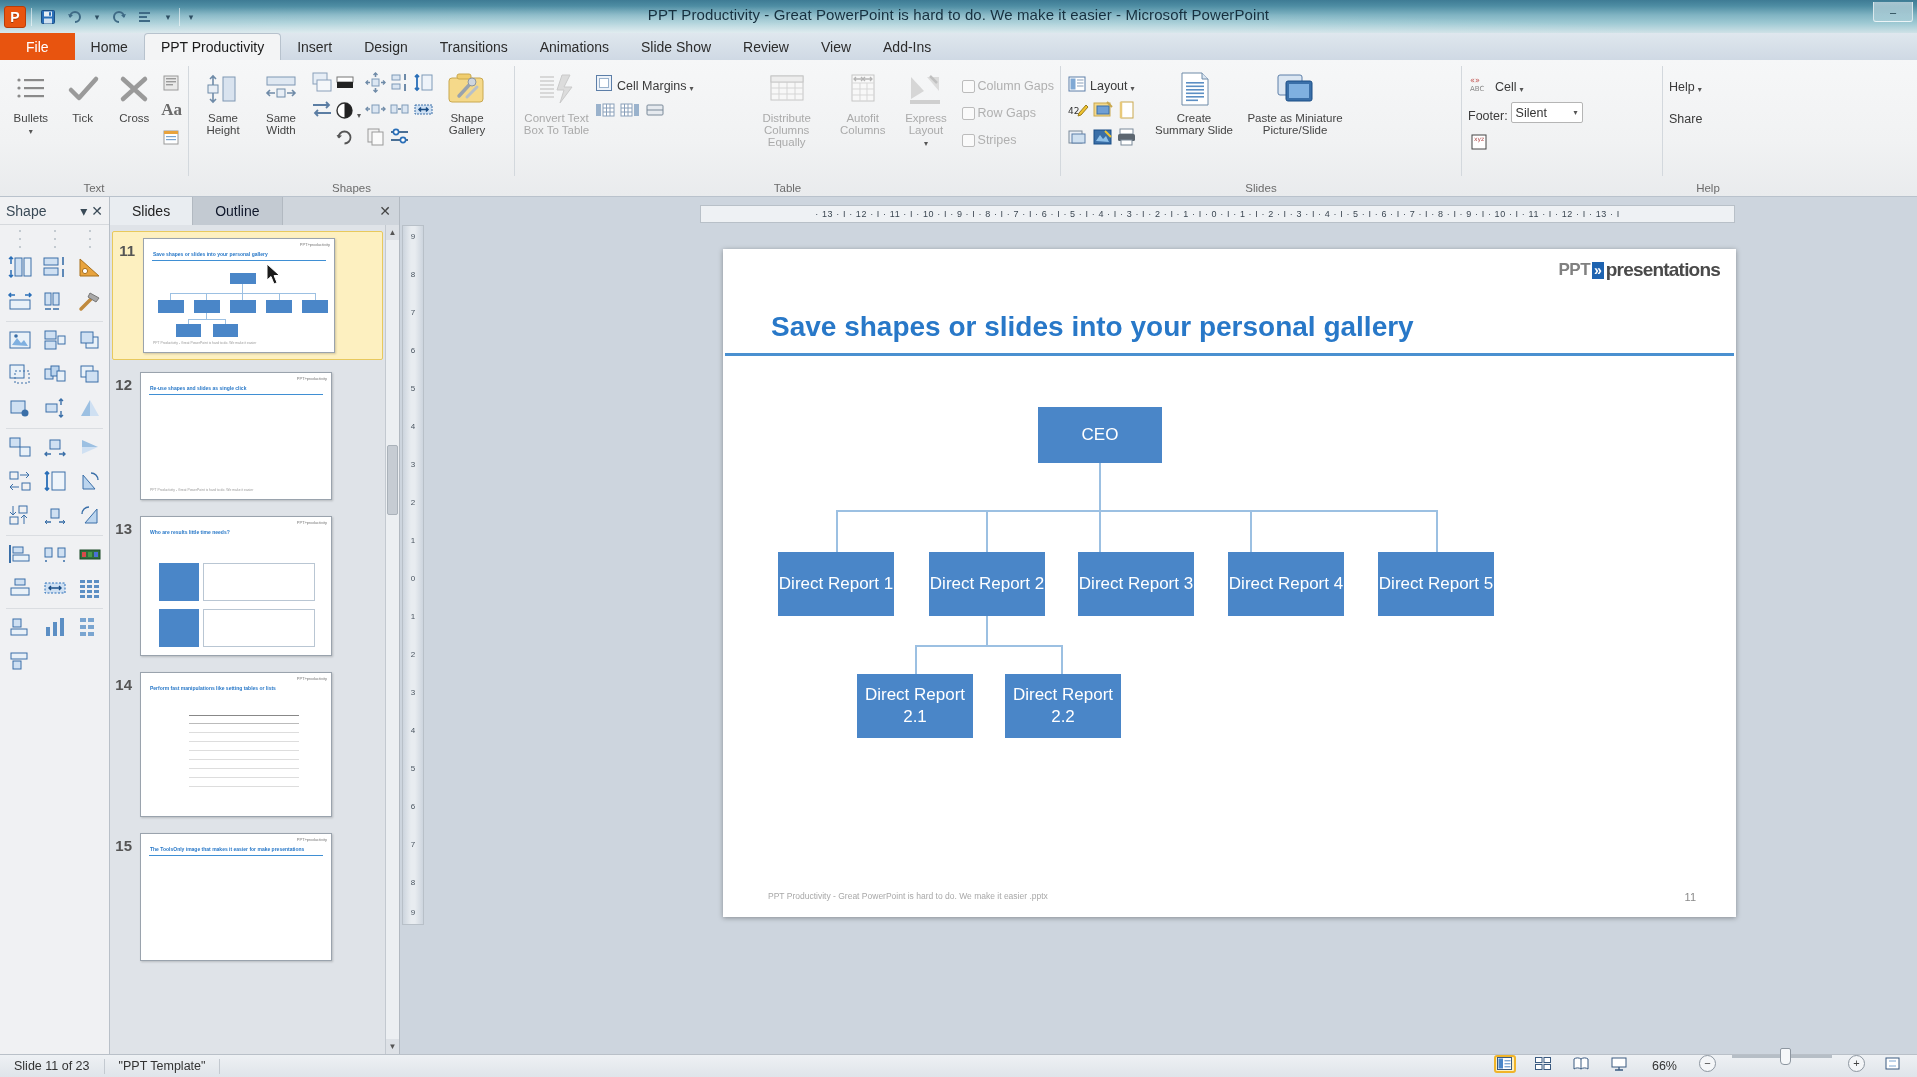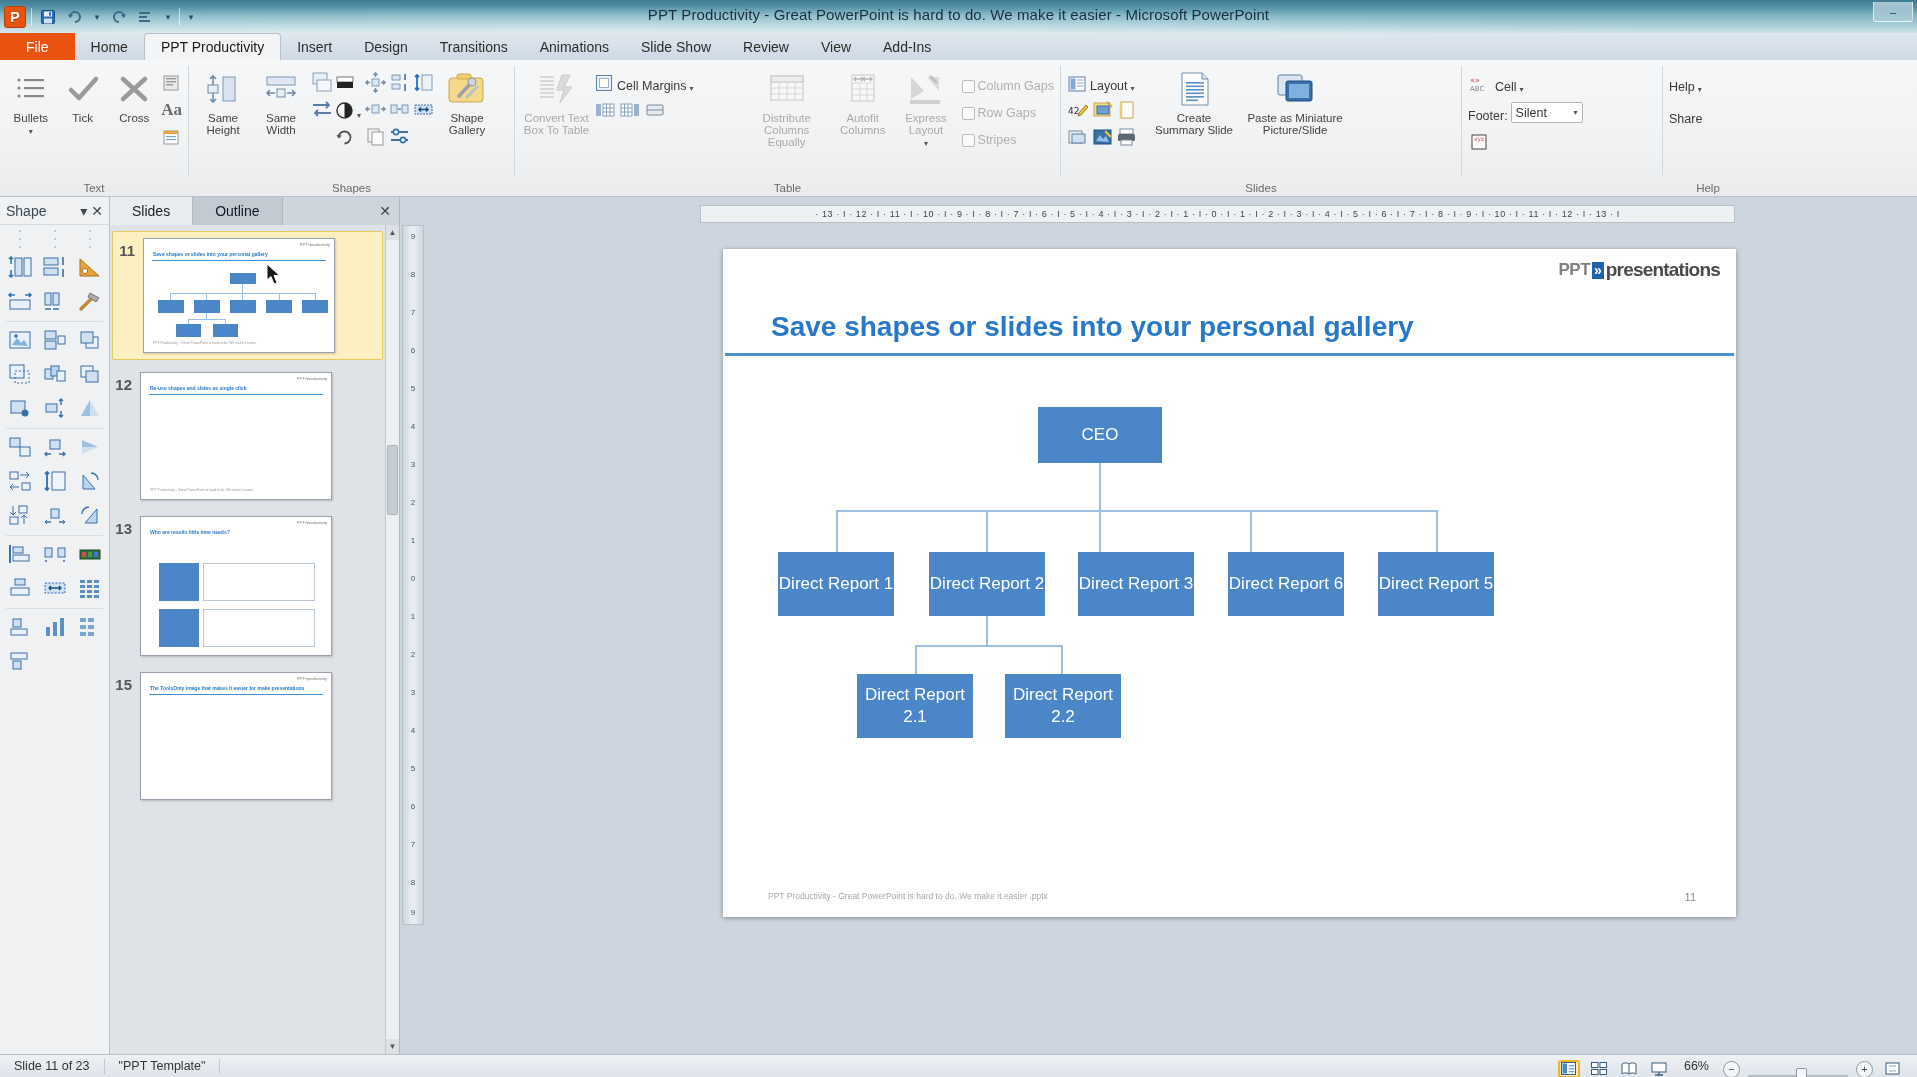--- a/index.html
+++ b/index.html
@@ -178,21 +178,21 @@
   .conn{position:absolute;background:#9cc0e2;}
 
   
   #statusbar{
     position:absolute;left:0;top:1054px;width:1917px;height:23px;
     background:linear-gradient(180deg,#eef1f4,#dfe4ea);
     border-top:1px solid #b9c0c8;display:flex;align-items:center;font-size:12.5px;color:#333;
   }
   #statusbar .sbitem{padding:0 14px;height:23px;display:flex;align-items:center;}
   #statusbar .sbsep{width:1px;height:15px;background:#c3c9d0;}
-  #statusbar .right{margin-left:auto;display:flex;align-items:flex-end;gap:8px;padding-right:14px;}
+  #statusbar .right{margin-left:auto;display:flex;align-items:flex-start;gap:16px;padding-right:14px;}
   .viewbtn{width:22px;height:18px;display:flex;align-items:center;justify-content:center;color:#3a5a80;}
   .viewbtn.active{border:2px solid #f0b429;border-radius:3px;background:#fdf0c0;}
   .zoomcircle{width:17px;height:17px;border-radius:50%;border:1px solid #8d96a0;display:flex;
     align-items:center;justify-content:center;font-size:11px;color:#444;background:#f4f6f8;}
   .zoomtrack{width:100px;height:3px;background:#b6bec6;position:relative;}
   .zoomhandle{position:absolute;left:48px;top:-7px;width:11px;height:17px;background:#f5f7f9;
     border:1px solid #8d96a0;border-radius:2px 2px 4px 4px;}
 
   
   #cursor{position:absolute;left:266px;top:66px;z-index:50;pointer-events:none;}
@@ -1044,20 +1044,37 @@
         <div class="thumb" style="height:140px">
           <div class="th-logo">PPT»productivity</div>
           <div class="th-title">Who are results little time needs?</div>
           <div class="th-box" style="left:18px;top:46px;width:40px;height:38px"></div>
           <div class="th-tbox" style="left:62px;top:46px;width:112px;height:38px"></div>
           <div class="th-box" style="left:18px;top:92px;width:40px;height:38px"></div>
           <div class="th-tbox" style="left:62px;top:92px;width:112px;height:38px"></div>
         </div>
       </div>
 
+      <div class="thumbrow" style="margin-top:8px">
+        <div class="thnum">14</div>
+        <div class="thumb" style="height:145px">
+          <div class="th-logo">PPT»productivity</div>
+          <div class="th-title">Perform fast manipulations like setting tables or lists</div>
+          <div class="th-line" style="left:48px;top:42px;width:110px;height:1px;background:#888"></div>
+          <div class="th-line" style="left:48px;top:50px;width:110px;height:1px;background:#bbb"></div>
+          <div class="th-line" style="left:48px;top:59px;width:110px;height:1px;background:#ddd"></div>
+          <div class="th-line" style="left:48px;top:68px;width:110px;height:1px;background:#ddd"></div>
+          <div class="th-line" ature="" style="left:48px;top:77px;width:110px;height:1px;background:#ddd"></div>
+          <div class="th-line" style="left:48px;top:86px;width:110px;height:1px;background:#ddd"></div>
+          <div class="th-line" style="left:48px;top:95px;width:110px;height:1px;background:#ddd"></div>
+          <div class="th-line" style="left:48px;top:104px;width:110px;height:1px;background:#ddd"></div>
+          <div class="th-line" style="left:48px;top:113px;width:110px;height:1px;background:#ddd"></div>
+          <div class="th-foot"></div>
+        </div>
+      </div>
 
       <div class="thumbrow" style="margin-top:8px">
         <div class="thnum">15</div>
         <div class="thumb" style="height:128px">
           <div class="th-logo">PPT»productivity</div>
           <div class="th-title">The ToolsOnly image that makes it easier for make presentations</div>
           <div class="th-rule"></div>
         </div>
       </div>
 
@@ -1117,21 +1134,21 @@
     <div class="node" style="left:55px;top:303px;width:116px;height:64px">
         <span>Direct Report 1</span>
       </div>
     <div class="node" style="left:206px;top:303px;width:116px;height:64px">
         <span>Direct Report 2</span>
       </div>
     <div class="node" style="left:355px;top:303px;width:116px;height:64px">
         <span>Direct Report 3</span>
       </div>
     <div class="node" style="left:505px;top:303px;width:116px;height:64px">
-        <span>Direct Report 6</span>
+        <span>Direct Report 4</span>
       </div>
     <div class="node" style="left:655px;top:303px;width:116px;height:64px">
         <span>Direct Report 5</span>
       </div>
 
     <div class="conn" style="left:263px;top:367px;width:2px;height:30px"></div>
     <div class="conn" style="left:192px;top:396px;width:148px;height:2px"></div>
     <div class="conn" style="left:192px;top:396px;width:2px;height:30px"></div>
     <div class="conn" style="left:338px;top:396px;width:2px;height:30px"></div>
 

